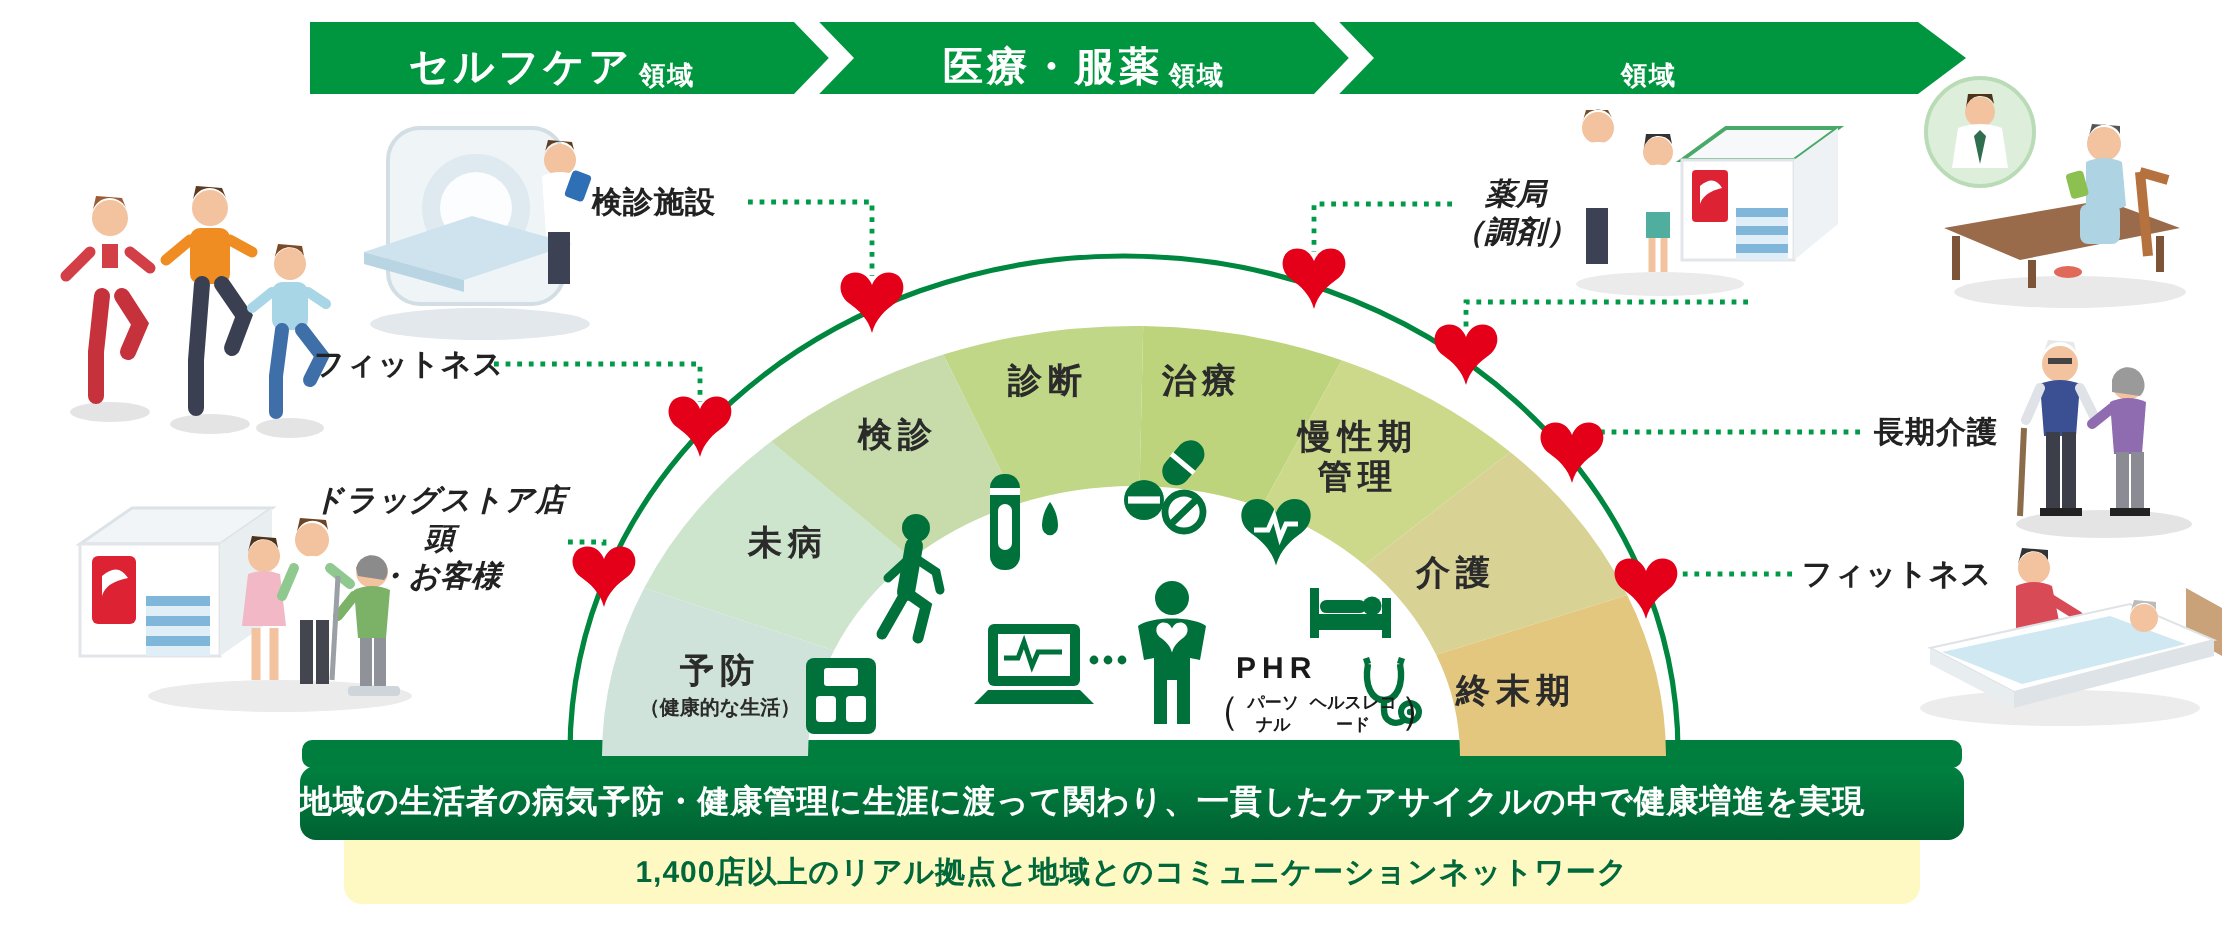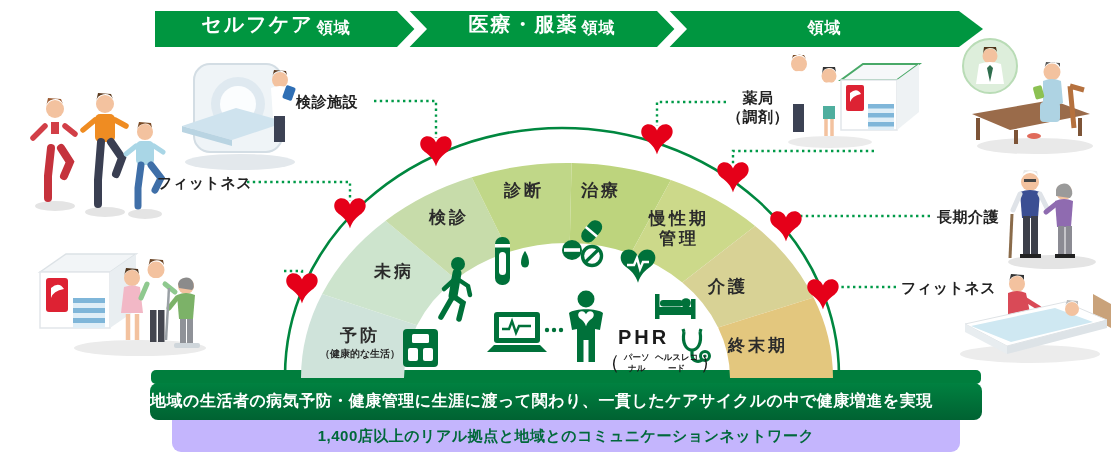--- a/index.html
+++ b/index.html
@@ -5,37 +5,37 @@
   html,body{margin:0;padding:0;background:#fff;}
   #stage{position:relative;width:1115px;height:466px;background:#fff;overflow:hidden;
          font-family:"Liberation Sans","DejaVu Sans",sans-serif;}
   .abs{position:absolute;}
   svg text{font-family:"Liberation Sans","DejaVu Sans",sans-serif;}
   
   #banner-band{left:155px;top:11px;width:828px;height:36px;background:#009640;
     clip-path:polygon(0 0, calc(100% - 24px) 0, 100% 50%, calc(100% - 24px) 100%, 0 100%);}
   .chev{width:30px;height:36px;top:11px;background:#fff;
     clip-path:polygon(0 0,42% 0,100% 50%,42% 100%,0 100%,58% 50%);}
-  .bseg{top:11px;height:36px;display:flex;align-items:flex-start;justify-content:center;
+  .bseg{top:11px;height:36px;display:flex;align-items:flex-end;justify-content:center;
     color:#fff;font-weight:bold;font-size:20px;letter-spacing:2px;}
-  .bseg .suffix{font-size:16px;letter-spacing:1px;margin:7px 0 0 3px;}
+  .bseg .suffix{font-size:13px;letter-spacing:1px;margin:7px 0 0 3px;}
   
   .callout{position:absolute;font-weight:bold;font-size:15px;color:#222;line-height:1.25;letter-spacing:0.5px;}
-  .callout.center{text-align:center;}
+  .callout.center{text-align:center;font-style:italic;}
   
   #footer-bar1{left:150px;top:383px;width:832px;height:37px;border-radius:8px;
     background:linear-gradient(180deg,#008140 0%,#006232 100%);
     display:flex;align-items:center;justify-content:flex-start;color:#fff;font-weight:bold;
     font-size:16px;letter-spacing:0.5px;}
   #footer-bar2{left:172px;top:420px;width:788px;height:32px;border-radius:0 0 9px 9px;
-    background:#c4b5fd;display:flex;align-items:center;justify-content:center;
+    background:#fef9c3;display:flex;align-items:center;justify-content:center;
     color:#00683a;font-weight:bold;font-size:15px;letter-spacing:0.5px;}
   
   #phr{left:600px;top:326px;width:120px;color:#1a1a1a;}
-  .phr-main{font-size:20px;font-weight:bold;letter-spacing:3px;margin-left:18px;}
+  .phr-main{font-size:15px;font-weight:bold;letter-spacing:3px;margin-left:18px;}
   .phr-sub{display:flex;align-items:center;font-size:8.5px;font-weight:bold;line-height:1.25;margin-top:1px;}
   .phr-paren{font-size:20px;font-weight:400;}
   .phr-sub-lines{display:flex;flex-direction:row;text-align:center;}
   
   .icf{fill:#00713a;}
   .ics{stroke:#00713a;fill:none;}
   .w{fill:#fff;}
   .dot{stroke:#009a48;stroke-width:2.4;fill:none;stroke-dasharray:2.4 3.4;}
   .arcline{stroke:#00873f;stroke-width:2.6;fill:none;}
   .stage-label{font-size:17px;font-weight:bold;fill:#2b2b2b;letter-spacing:3px;text-anchor:middle;}
@@ -311,20 +311,24 @@
       <span class="suffix">領域</span>
   </div>
   <div class="abs bseg" style="left:427px;width:230px">
     <span>医療・服薬</span>
       <span class="suffix">領域</span>
   </div>
   <div class="abs bseg" style="left:687px;width:272px">
       <span class="suffix">領域</span>
   </div>
 
+  <div class="callout center" style="left:150px;top:242px;width:140px">
+    <div>ドラッグストア店頭</div>
+    <div>・お客様</div>
+  </div>
   <div class="callout" style="left:157px;top:174px">
     <div>フィットネス</div>
   </div>
   <div class="callout" style="left:296px;top:93px">
     <div>検診施設</div>
   </div>
   <div class="callout center" style="left:727px;top:89px;width:62px">
     <div>薬局</div>
     <div>（調剤）</div>
   </div>

